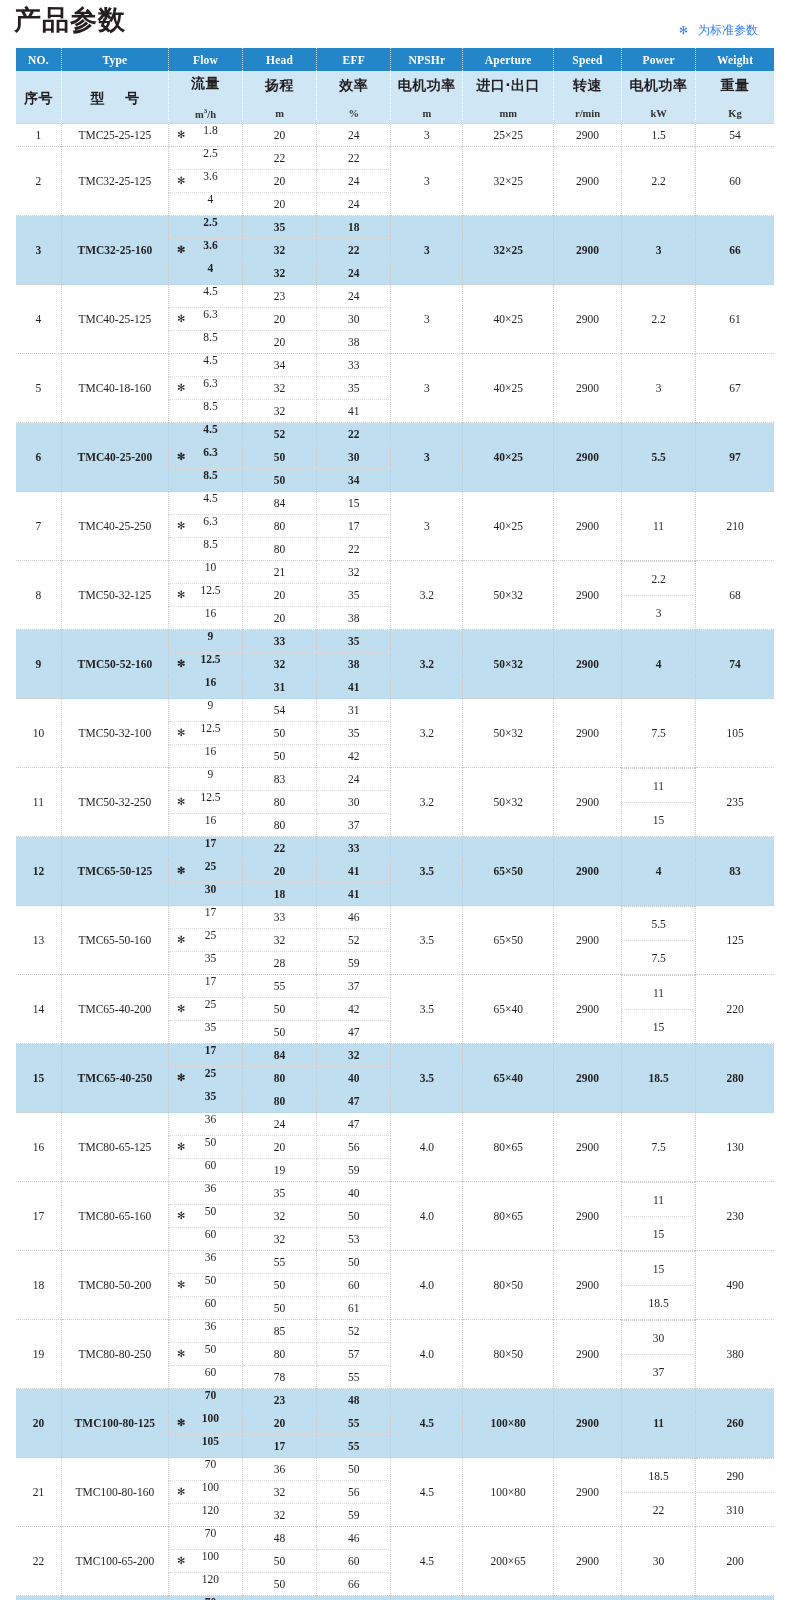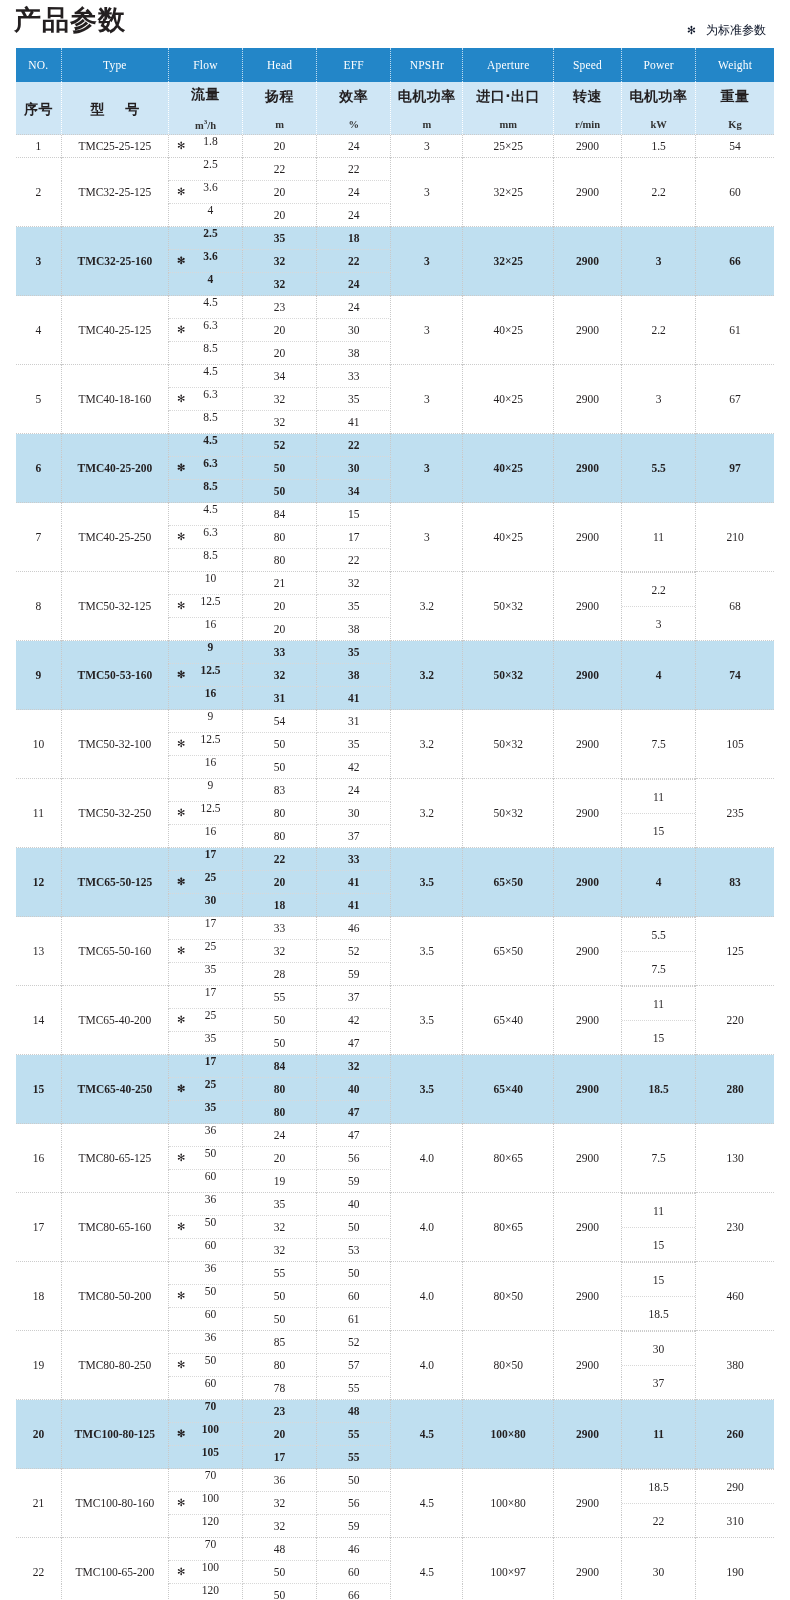--- a/index.html
+++ b/index.html
@@ -25,25 +25,25 @@
     left: 14px;
     top: 2px;
     font-family: "DejaVu Sans", "Liberation Sans", sans-serif;
     font-weight: bold;
     font-size: 27px;
     letter-spacing: 1px;
     color: #231f20;
   }
   .legend-note {
     position: absolute;
-    right: 24px;
+    right: 32px;
     top: 22px;
     font-family: "DejaVu Sans", "Liberation Sans", sans-serif;
     font-size: 12px;
-    color: #0f172a;
+    color: #3b82f6;
     white-space: nowrap;
   }
   .legend-note .star {
     font-size: 11px;
     margin-right: 10px;
   }
 
   
   .table-wrap {
     position: relative;
@@ -60,23 +60,23 @@
     margin: 0;
     vertical-align: middle;
     text-align: center;
   }
 
   
   thead th.hd {
     background: #2386c8;
     color: #ffffff;
     font-family: "Liberation Serif", serif;
-    font-weight: normal;
+    font-weight: bold;
     font-size: 11.5px;
-    height: 34px;
+    height: 23px;
     border-right: 1px dotted #bfdcf0;
     letter-spacing: .2px;
   }
   thead th.hd:last-child { border-right: none; }
 
   thead th.sub {
     background: #cfe6f5;
     height: 50px;
     border-right: 1px dotted #ffffff;
     color: #231f20;
@@ -509,21 +509,21 @@
           <td class="col-flow sr">
             <div class="flowcell">
               <span class="flow-val">16</span>
             </div>
           </td>
           <td class="col-head sr">20</td>
           <td class="col-eff sr">38</td>
         </tr>
         <tr class="rowband grp-start">
           <td class="col-no sr bold-band" rowspan="3">9</td>
-          <td class="col-type sr bold-band" rowspan="3">TMC50-53-160</td>
+          <td class="col-type sr bold-band" rowspan="3">TMC50-52-160</td>
           <td class="col-flow sr sr-line bold-band">
             <div class="flowcell">
               <span class="flow-val">9</span>
             </div>
           </td>
           <td class="col-head sr sr-line bold-band">33</td>
           <td class="col-eff sr sr-line bold-band">35</td>
           <td class="col-npsh sr bold-band" rowspan="3">3.2</td>
           <td class="col-ap sr bold-band" rowspan="3">50×32</td>
           <td class="col-speed sr bold-band" rowspan="3">2900</td>
@@ -891,21 +891,21 @@
               <tbody>
                 <tr>
                   <td>15</td>
                 </tr>
                 <tr>
                   <td>18.5</td>
                 </tr>
               </tbody>
             </table>
           </td>
-          <td class="col-wt sr" rowspan="3">460</td>
+          <td class="col-wt sr" rowspan="3">490</td>
         </tr>
         <tr class="rowplain">
           <td class="col-flow sr sr-line">
             <div class="flowcell">
               <span class="flow-marker">✻</span>
               <span class="flow-val">50</span>
             </div>
           </td>
           <td class="col-head sr sr-line">50</td>
           <td class="col-eff sr sr-line">60</td>
@@ -1061,24 +1061,24 @@
           <td class="col-no sr" rowspan="3">22</td>
           <td class="col-type sr" rowspan="3">TMC100-65-200</td>
           <td class="col-flow sr sr-line">
             <div class="flowcell">
               <span class="flow-val">70</span>
             </div>
           </td>
           <td class="col-head sr sr-line">48</td>
           <td class="col-eff sr sr-line">46</td>
           <td class="col-npsh sr" rowspan="3">4.5</td>
-          <td class="col-ap sr" rowspan="3">100×97</td>
+          <td class="col-ap sr" rowspan="3">200×65</td>
           <td class="col-speed sr" rowspan="3">2900</td>
           <td class="col-pow sr" rowspan="3">30</td>
-          <td class="col-wt sr" rowspan="3">190</td>
+          <td class="col-wt sr" rowspan="3">200</td>
         </tr>
         <tr class="rowplain">
           <td class="col-flow sr sr-line">
             <div class="flowcell">
               <span class="flow-marker">✻</span>
               <span class="flow-val">100</span>
             </div>
           </td>
           <td class="col-head sr sr-line">50</td>
           <td class="col-eff sr sr-line">60</td>

